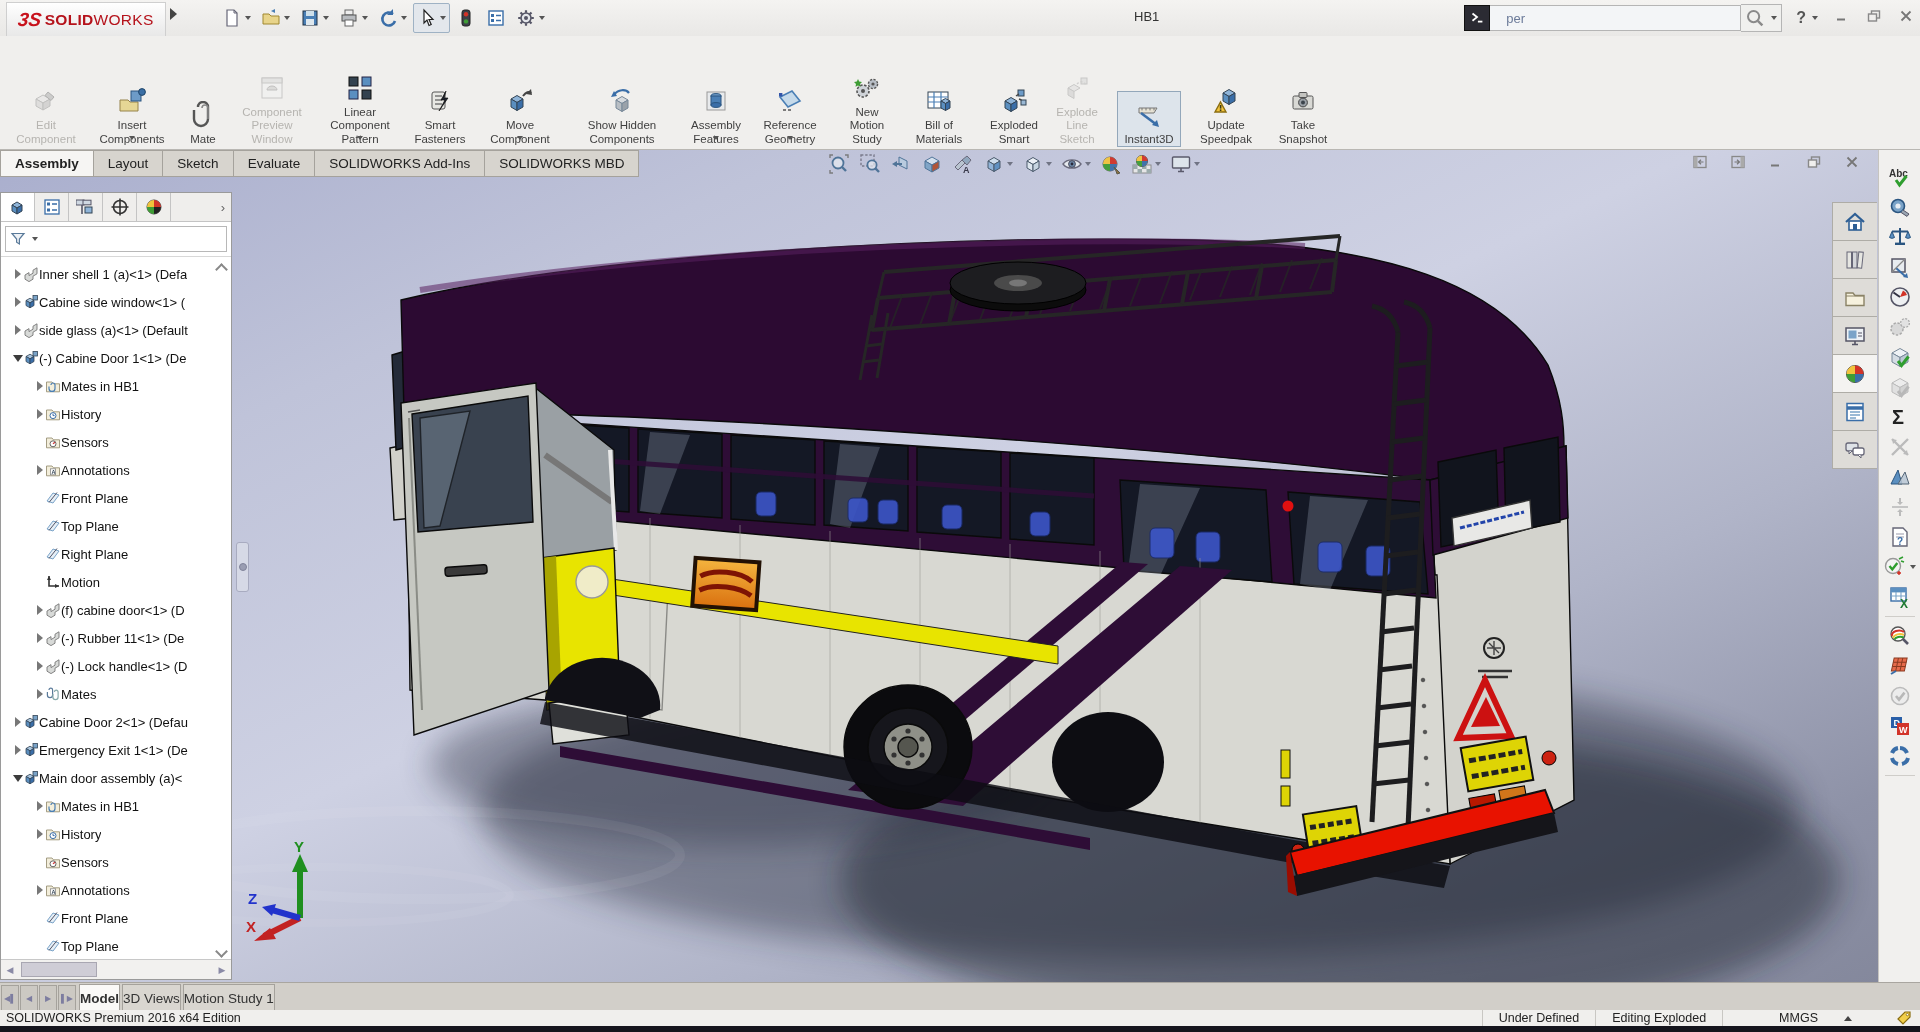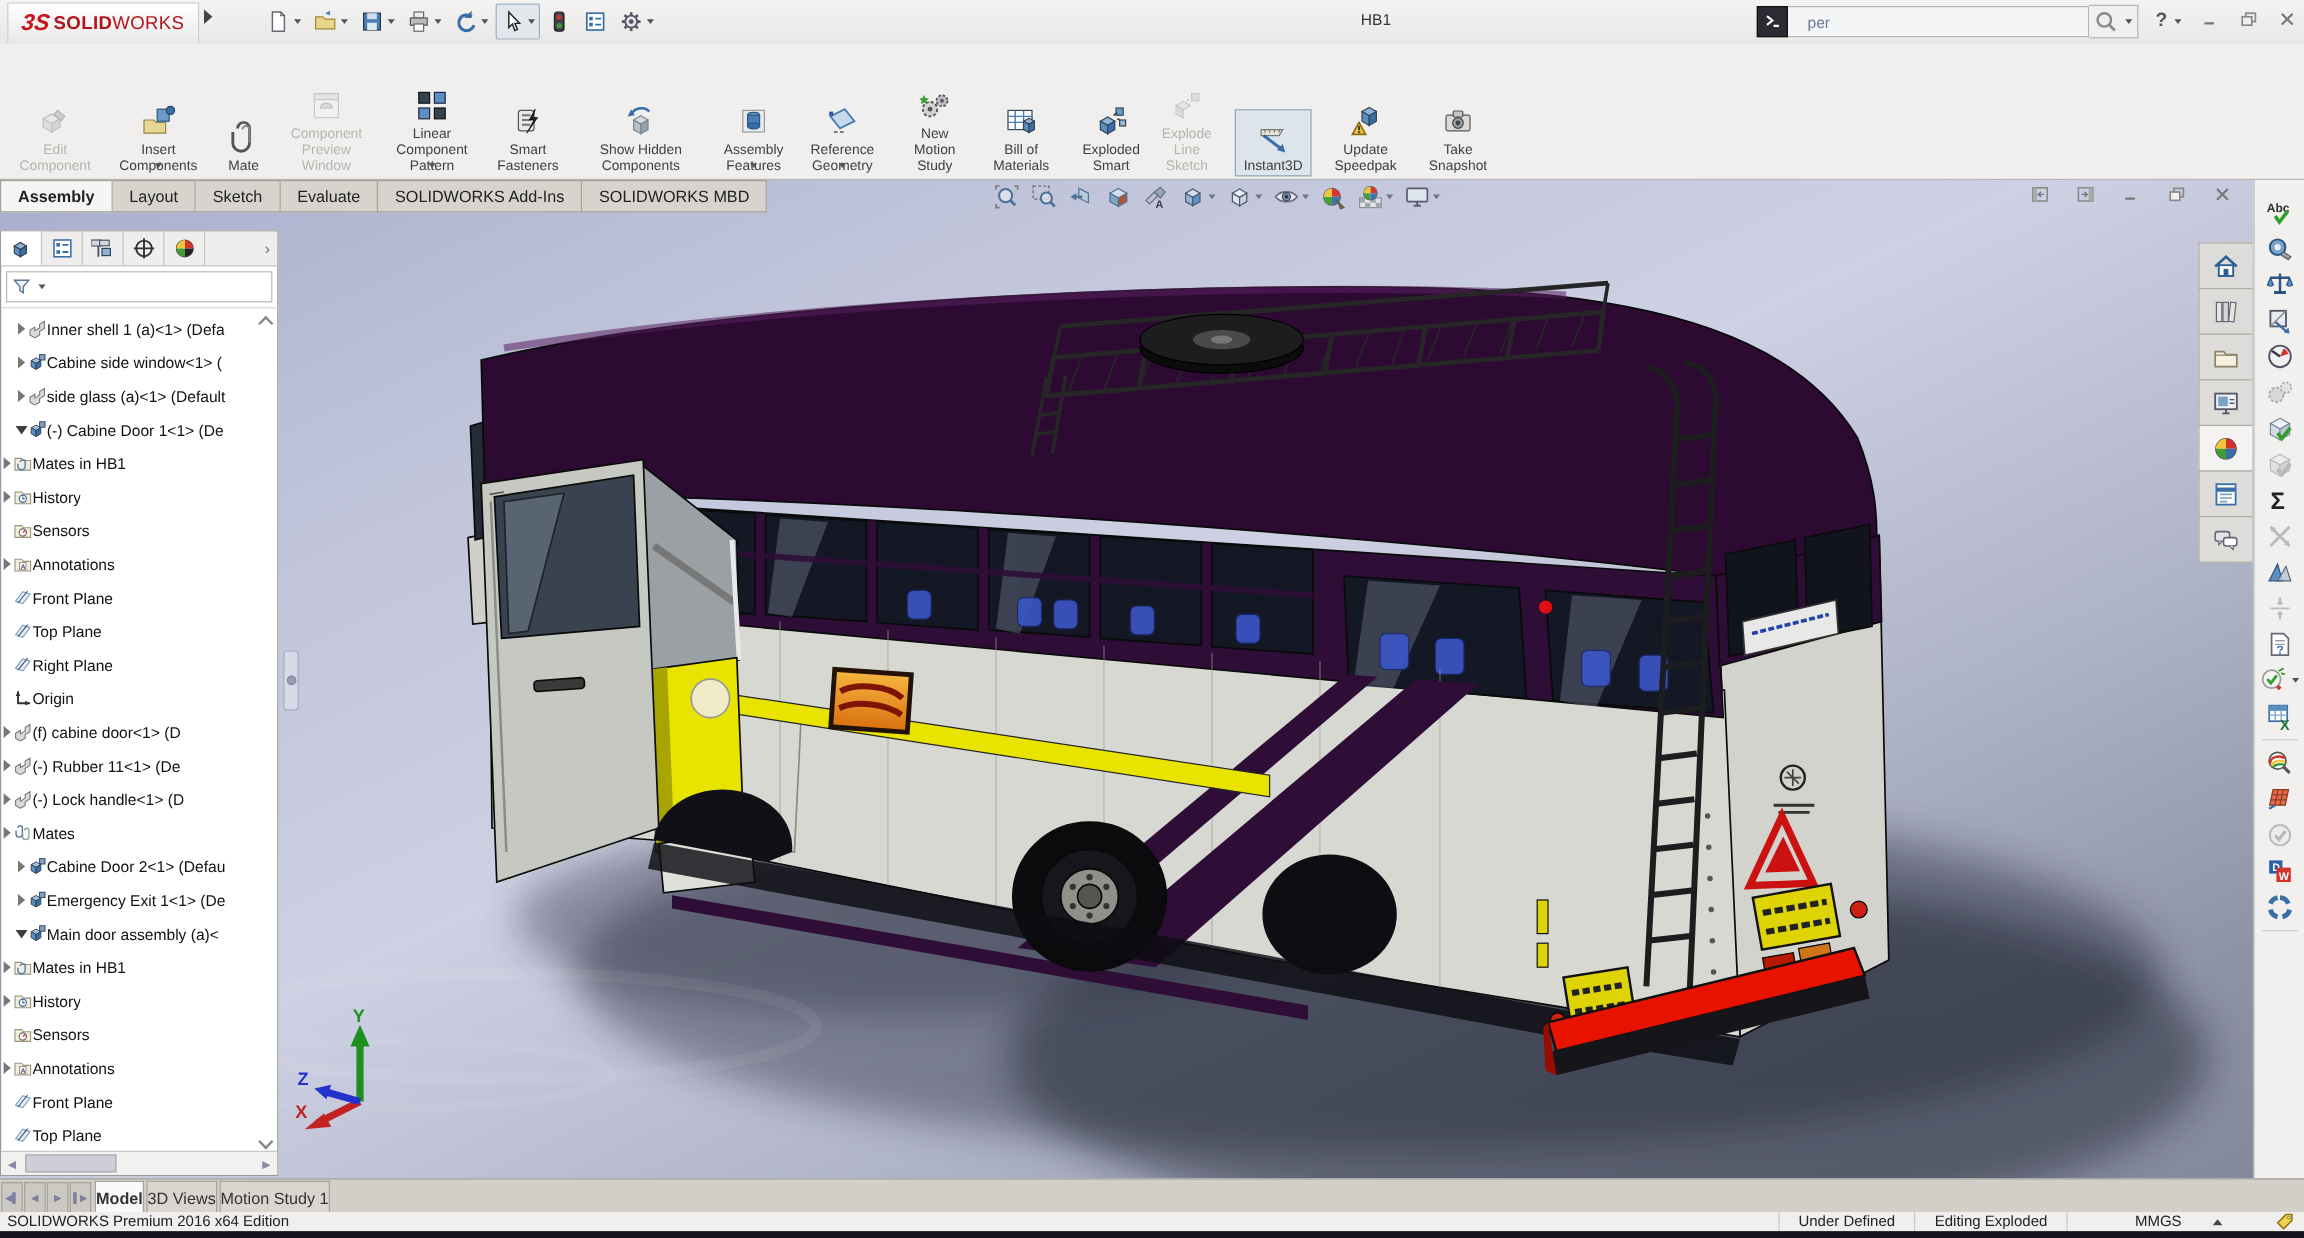--- a/index.html
+++ b/index.html
@@ -65,21 +65,21 @@
   .filterrow{height:30px;border-bottom:1px solid #d8d8d8;display:flex;align-items:center;padding:2px 4px;}
   .filterbox{flex:1;height:24px;border:1px solid #b8b8b8;background:#fff;display:flex;align-items:center;padding:0 4px;gap:3px;}
   .treebody{flex:1;position:relative;overflow:hidden;padding-top:3px;}
   .trow{height:28px;display:flex;align-items:center;gap:0;font-size:13px;color:#111;white-space:nowrap;cursor:default;}
   .trow .tl{overflow:hidden;text-overflow:clip;}
   .exp{width:10px;height:10px;flex:0 0 10px;position:relative;}
   .exp.r::after{content:"";position:absolute;left:2px;top:0px;border-left:6px solid #777;
     border-top:5px solid transparent;border-bottom:5px solid transparent;}
   .exp.d::after{content:"";position:absolute;left:0px;top:2px;border-top:7px solid #3c3c3c;
     border-left:5px solid transparent;border-right:5px solid transparent;}
-  .lvl0{padding-left:12px;} .lvl1{}
+  .lvl0{padding-left:12px;} .lvl1{padding-left:34px;}
   .scrollchev{position:absolute;right:4px;width:10px;height:6px;}
   .scrollchev.up{top:6px;} .scrollchev.dn{bottom:4px;}
   .scrollchev::after{content:"";position:absolute;left:0;width:7px;height:7px;border-left:2px solid #888;border-top:2px solid #888;}
   .scrollchev.up::after{transform:rotate(45deg);top:2px;}
   .scrollchev.dn::after{transform:rotate(225deg);top:-2px;}
   .hscroll{height:19px;border-top:1px solid #c8c8c8;background:#f2f1ef;display:flex;align-items:center;}
   .harrow{width:18px;height:17px;display:flex;align-items:center;justify-content:center;color:#8a8aa6;font-size:9px;cursor:pointer;}
   .hthumb{width:74px;height:13px;background:#cfcdd6;border:1px solid #a9a7b2;margin-left:2px;cursor:pointer;}
   .splitter{position:absolute;left:236px;top:392px;width:11px;height:48px;background:#d6d9e6;
     border:1px solid #a8abc0;border-radius:3px;z-index:20;display:flex;align-items:center;justify-content:center;}
@@ -711,20 +711,27 @@
       </svg>
     <div class="rlbl" style="width:80px">Linear Component Pattern</div>
     <span class="rcaret"></span>
   </div>
   <div class="rbtn" style="width:68px">
     <svg width="28" height="28">
         <use href="#r-fast"></use>
       </svg>
     <div class="rlbl" style="width:64px">Smart Fasteners</div>
   </div>
+  <div class="rbtn" style="width:84px">
+    <svg width="28" height="28">
+        <use href="#r-move"></use>
+      </svg>
+    <div class="rlbl" style="width:80px">Move Component</div>
+    <span class="rcaret"></span>
+  </div>
   <div class="rsep"></div>
   <div class="rbtn" style="width:94px">
     <svg width="28" height="28">
         <use href="#r-hidden"></use>
       </svg>
     <div class="rlbl" style="width:78px">Show Hidden Components</div>
   </div>
   <div class="rsep"></div>
   <div class="rbtn" style="width:68px">
     <svg width="28" height="28">
@@ -1215,21 +1222,21 @@
           <svg width="16" height="16">
             <use href="#i-plane"></use>
           </svg>
           <span class="tl">Right Plane</span>
         </div>
       <div class="trow lvl1">
           <span class="exp"></span>
           <svg width="16" height="16">
             <use href="#i-origin"></use>
           </svg>
-          <span class="tl">Origin</span>
+          <span class="tl">Motion</span>
         </div>
       <div class="trow lvl1">
           <span class="exp r"></span>
           <svg width="16" height="16">
             <use href="#i-part"></use>
           </svg>
           <span class="tl">(f) cabine door&lt;1&gt; (D</span>
         </div>
       <div class="trow lvl1">
           <span class="exp r"></span>

